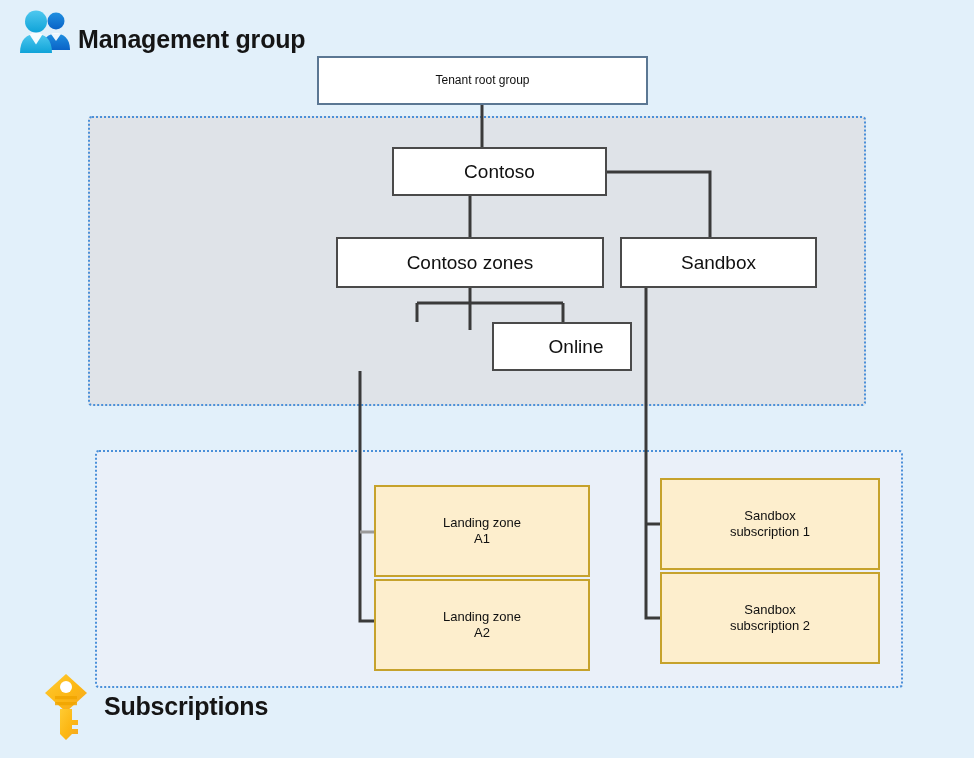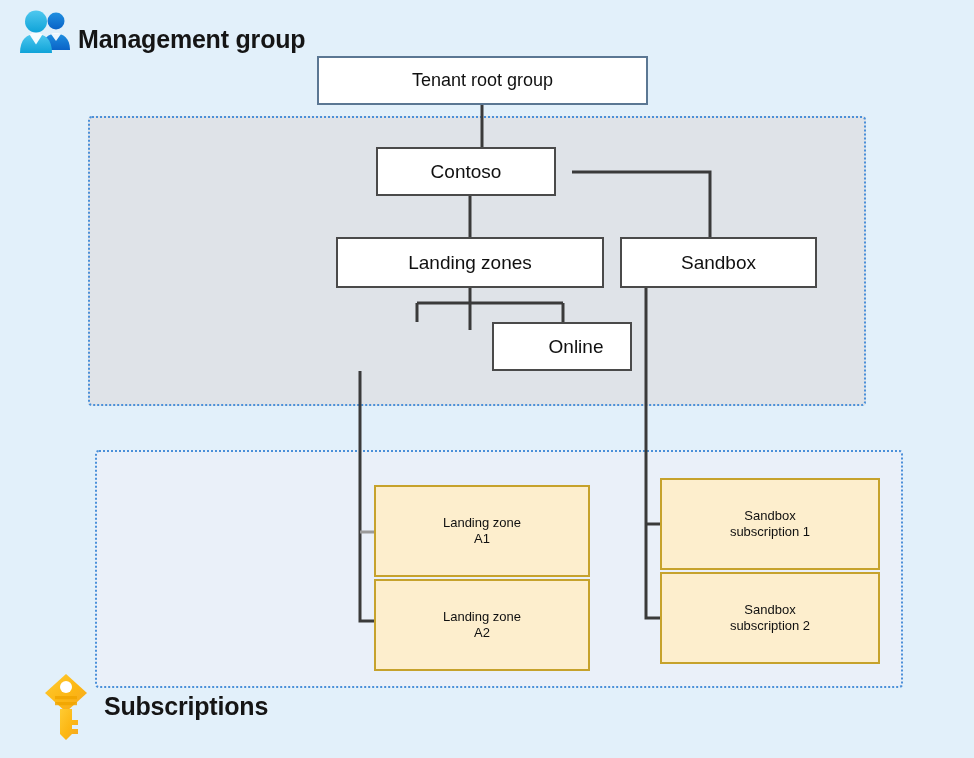--- a/index.html
+++ b/index.html
@@ -62,31 +62,31 @@
     line-height: 1.25;
   }
   .node-mg {
     background: #ffffff;
     border: 2px solid #4a4a4a;
     font-size: 19px;
   }
   .node-root {
     background: #ffffff;
     border: 2px solid #5b7793;
-    font-size: 18px;
+    font-size: 12px;
     text-align: right;
   }
   .node-sub {
     background: #fdeecd;
     border: 2px solid #c6a22c;
     font-size: 13px;
     white-space: pre-line;
   }
   #node-tenant-root { left: 317px; top: 56px;  width: 331px; height: 49px; }
-  #node-contoso     { left: 376px; top: 147px; width: 180px; height: 49px; }
+  #node-contoso     { left: 392px; top: 147px; width: 215px; height: 49px; }
   #node-landing     { left: 336px; top: 237px; width: 268px; height: 51px; }
   #node-sandbox     { left: 620px; top: 237px; width: 197px; height: 51px; }
   #node-corp        { left: 350px; top: 322px; width: 133px; height: 49px; }
   #node-online      { left: 492px; top: 322px; width: 140px; height: 49px; padding-left: 28px; }
   #node-lz-a1       { left: 374px; top: 485px; width: 216px; height: 92px; }
   #node-lz-a2       { left: 374px; top: 579px; width: 216px; height: 92px; }
   #node-sb-sub1     { left: 660px; top: 478px; width: 220px; height: 92px; }
   #node-sb-sub2     { left: 660px; top: 572px; width: 220px; height: 92px; }
 
   
@@ -137,21 +137,21 @@
     </g>
     <g stroke="#9a9a9a" stroke-width="3" fill="none">
       <path d="M 360 532 L 374 532"></path>
     </g>
   </svg>
 
   <div id="node-tenant-root" class="node node-root">Tenant root group</div>
 
   <div id="node-contoso" class="node node-mg">Contoso</div>
 
-  <div id="node-landing" class="node node-mg">Landing zones</div>
+  <div id="node-landing" class="node node-mg">Contoso zones</div>
 
   <div id="node-sandbox" class="node node-mg">Sandbox</div>
 
 
   <div id="node-online" class="node node-mg">Online</div>
 
   <div id="node-lz-a1" class="node node-sub">Landing zone
 A1</div>
 
   <div id="node-lz-a2" class="node node-sub">Landing zone

